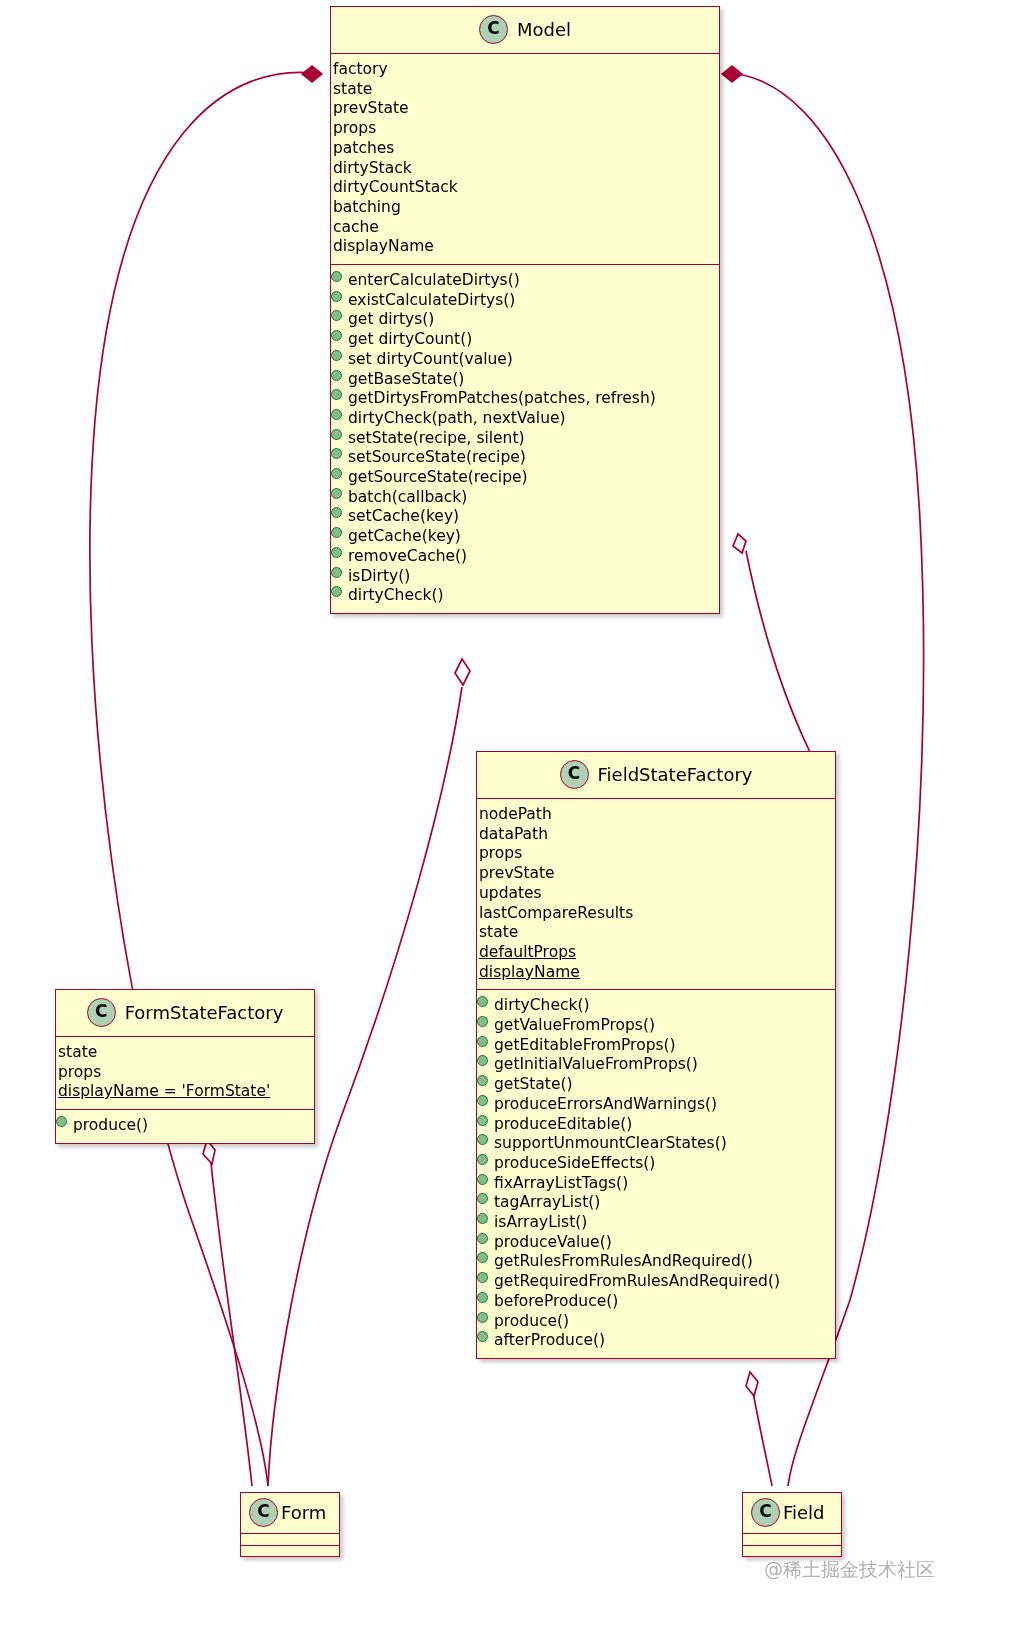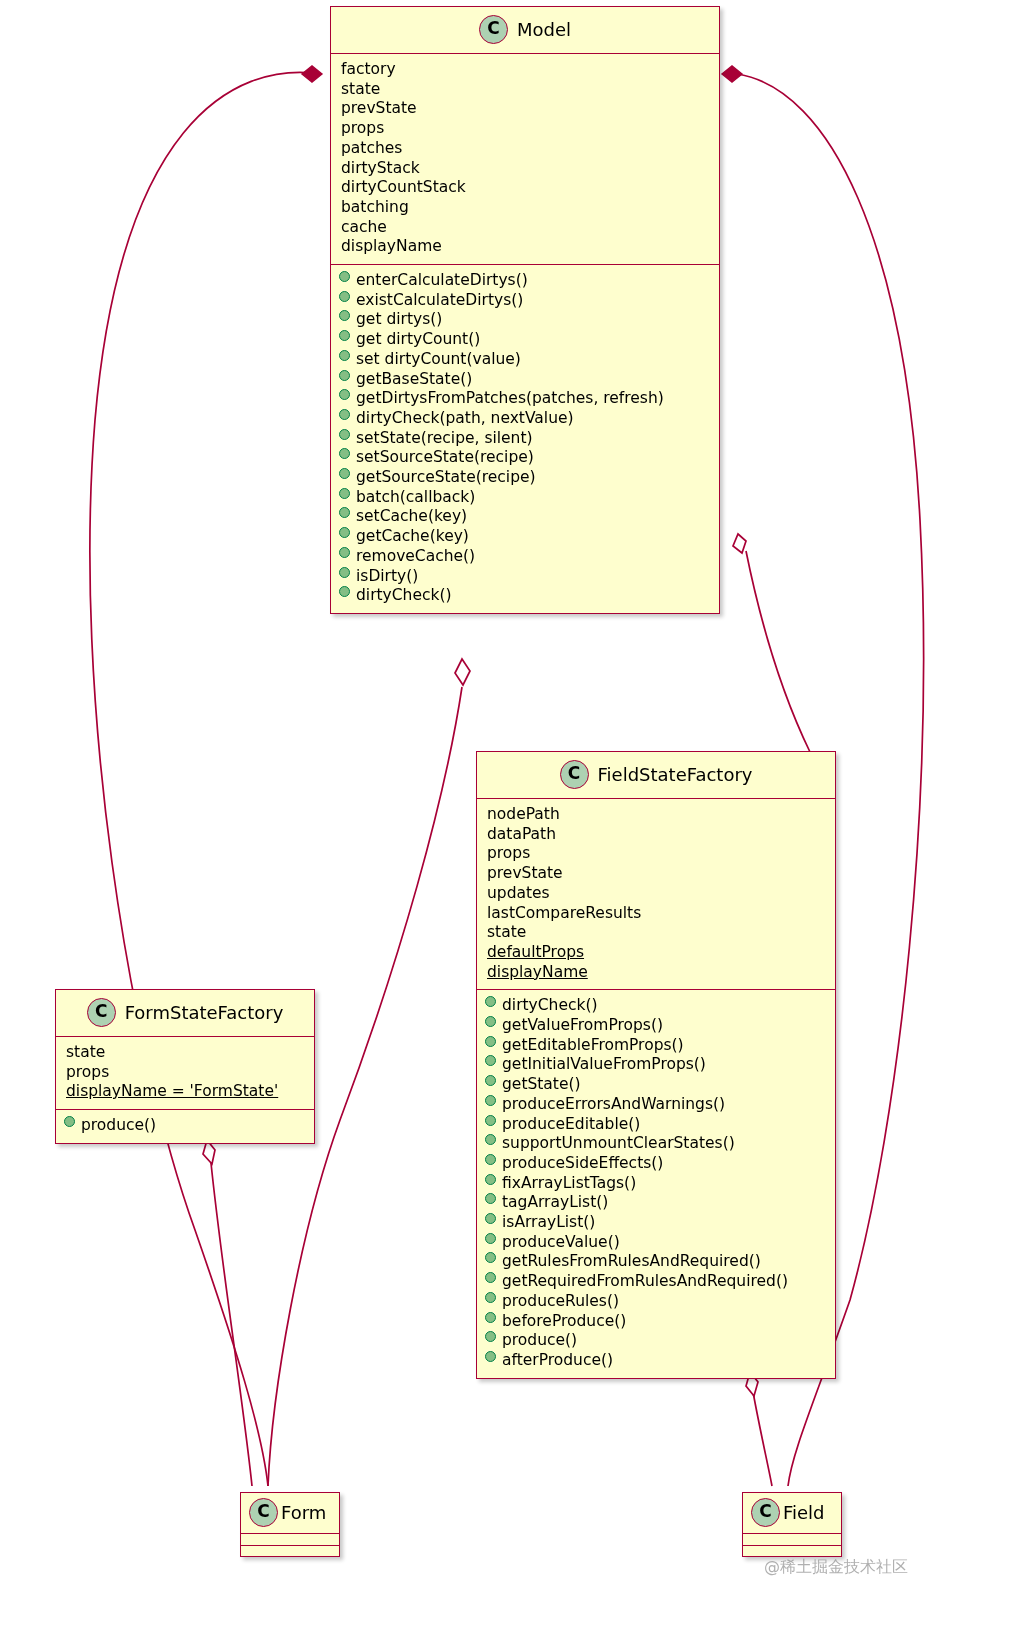--- a/index.html
+++ b/index.html
@@ -57,21 +57,21 @@
     line-height: 25px;
     text-align: center;
     font-family: "DejaVu Sans", sans-serif;
   }
   .class-title {
     font-size: 18px;
     color: #000000;
     white-space: nowrap;
   }
   .compartment {
-    padding: 6px 8px 7px 8px;
+    padding: 6px 8px 7px 0;
     box-sizing: border-box;
   }
   .compartment + .compartment {
     border-top: 1.6px solid #A80036;
   }
   .compartment.empty {
     height: 11px;
     padding: 0;
   }
   .member {
@@ -107,21 +107,21 @@
   #box-form .uml-header, #box-field .uml-header {
     justify-content: flex-start;
     gap: 3px;
     padding: 5px 6px 6px 8px;
   }
 
   .watermark {
     position: absolute;
     left: 764px;
     top: 1557px;
-    font-size: 16px;
+    font-size: 19px;
     color: #9a9a9a;
     opacity: 0.78;
     white-space: nowrap;
     z-index: 5;
     font-family: "DejaVu Sans", sans-serif;
   }
 </style>
 </head>
 <body>
 
@@ -351,24 +351,20 @@
       <div class="member">
           <span class="bullet"></span>
           <span class="txt">getRulesFromRulesAndRequired()</span>
         </div>
       <div class="member">
           <span class="bullet"></span>
           <span class="txt">getRequiredFromRulesAndRequired()</span>
         </div>
       <div class="member">
           <span class="bullet"></span>
-          <span class="txt">produceRules()</span>
-        </div>
-      <div class="member">
-          <span class="bullet"></span>
           <span class="txt">beforeProduce()</span>
         </div>
       <div class="member">
           <span class="bullet"></span>
           <span class="txt">produce()</span>
         </div>
       <div class="member">
           <span class="bullet"></span>
           <span class="txt">afterProduce()</span>
         </div>

